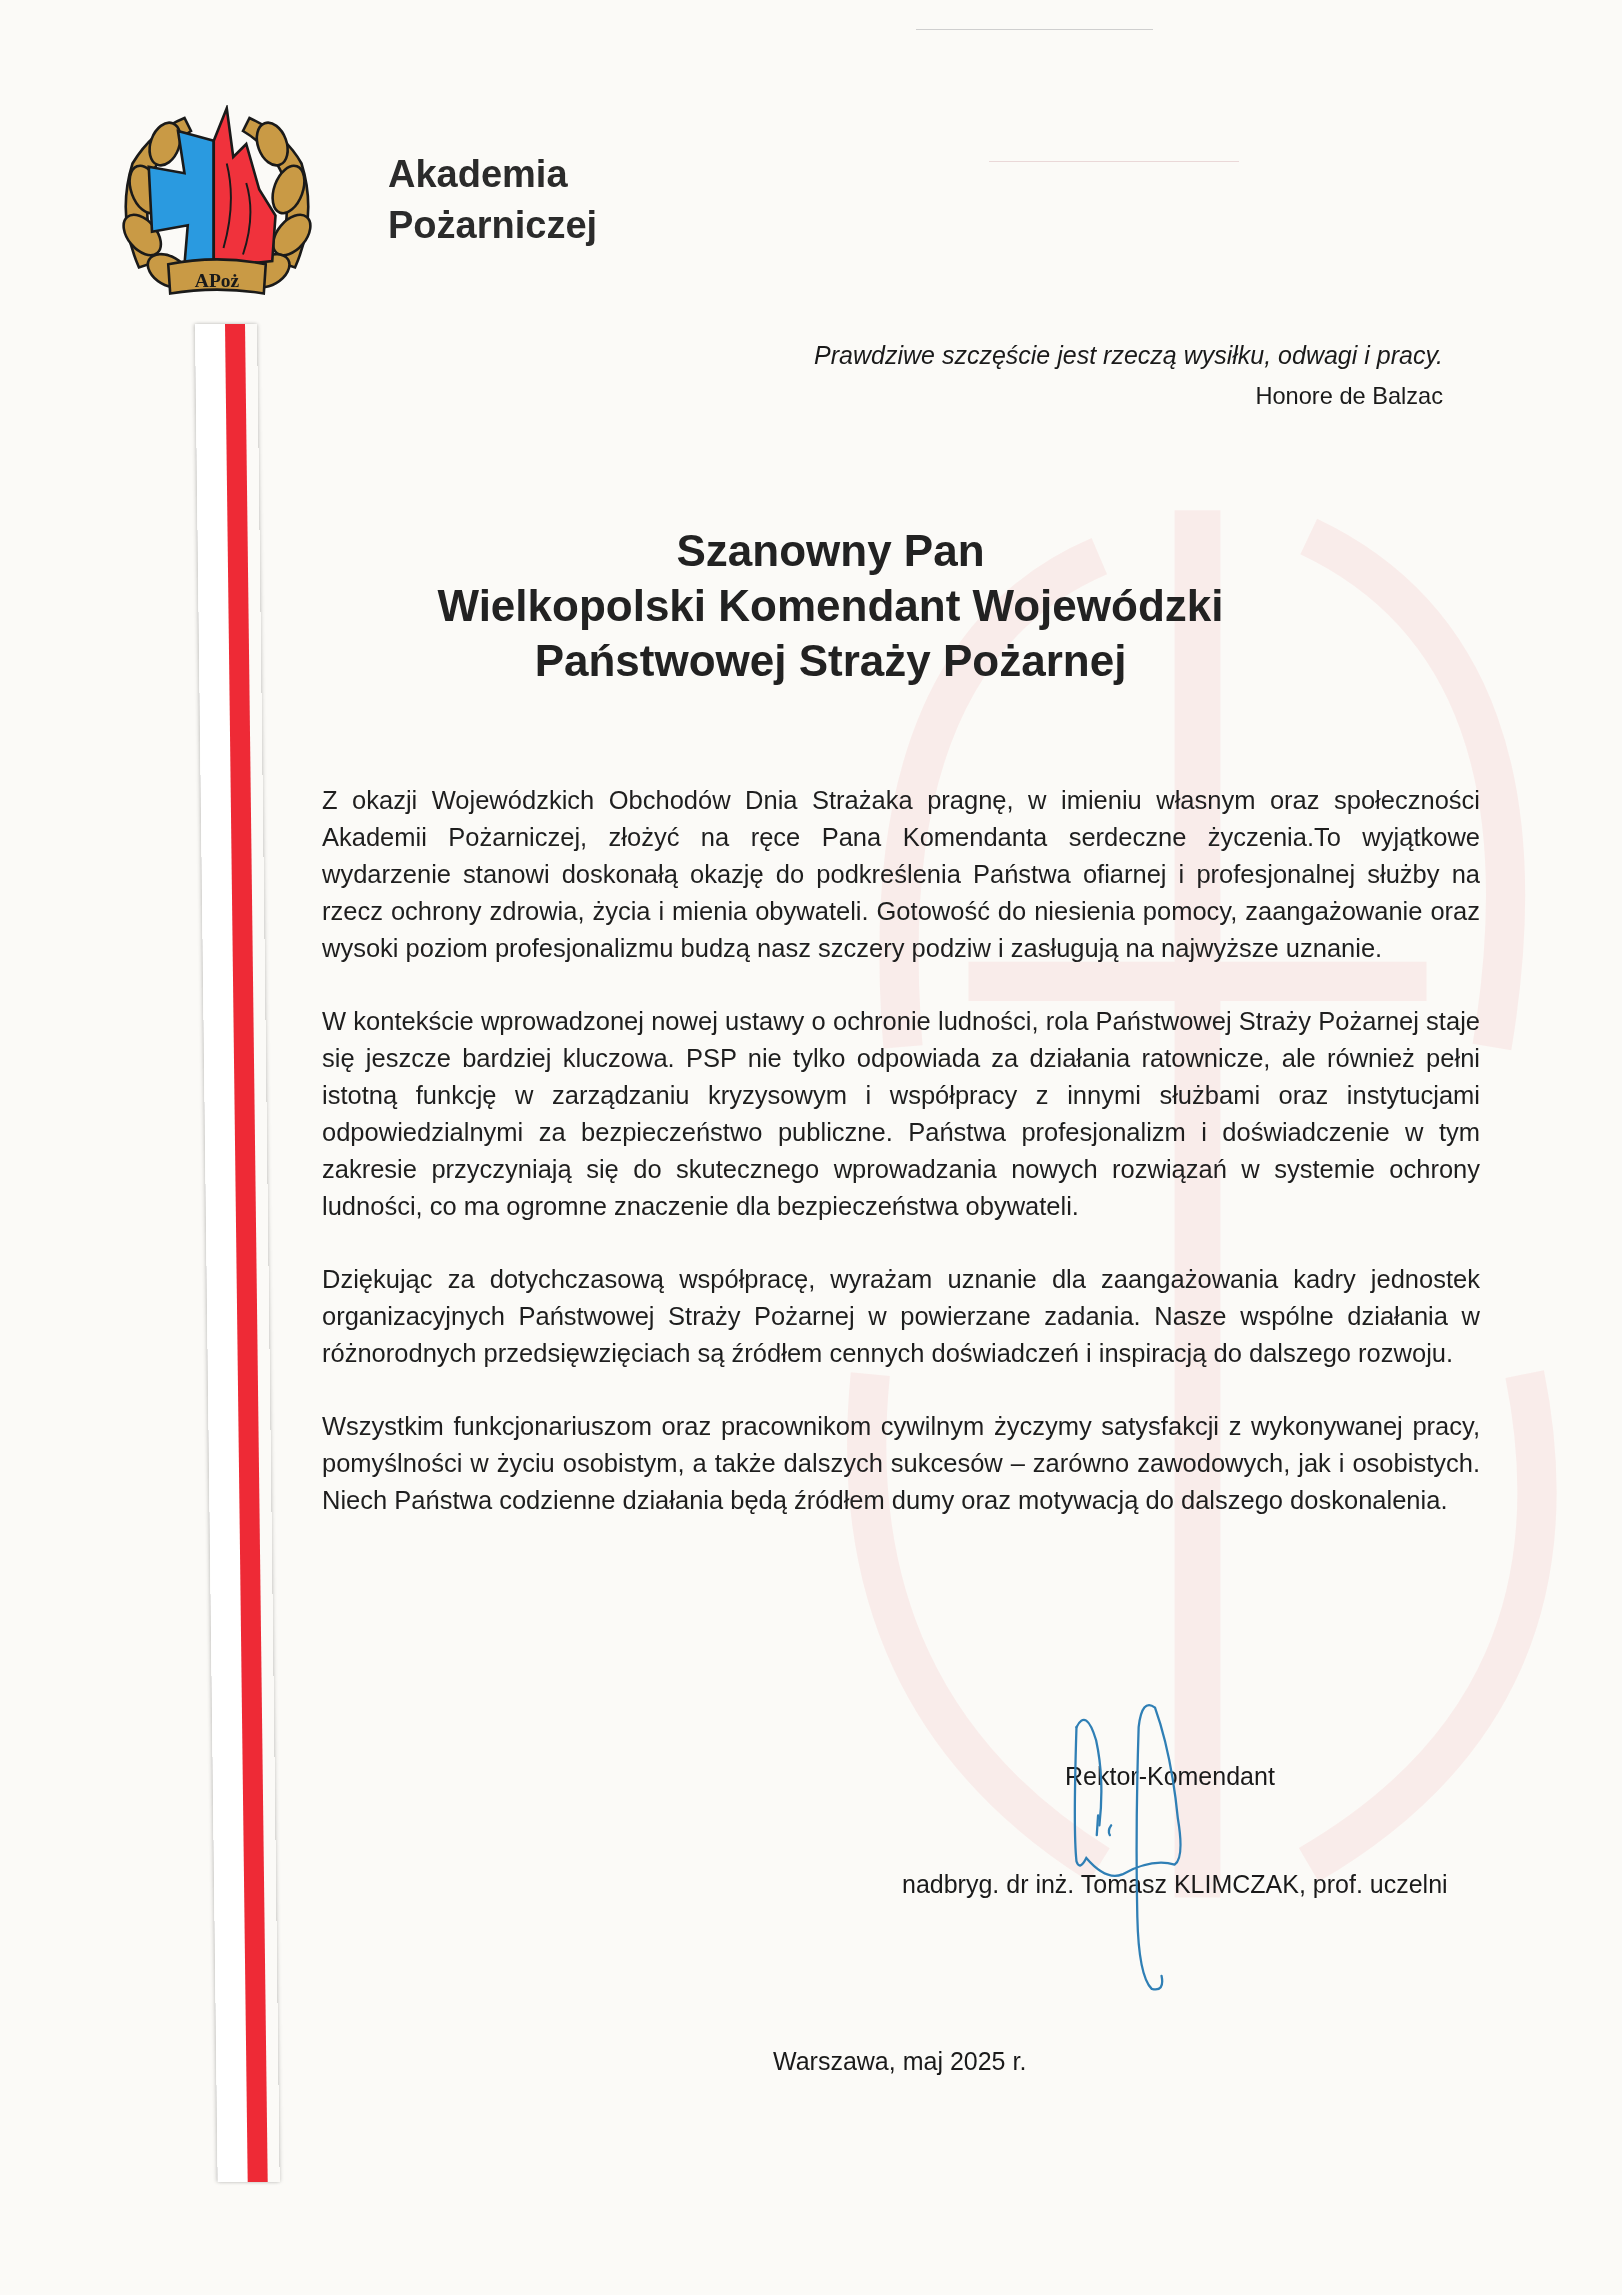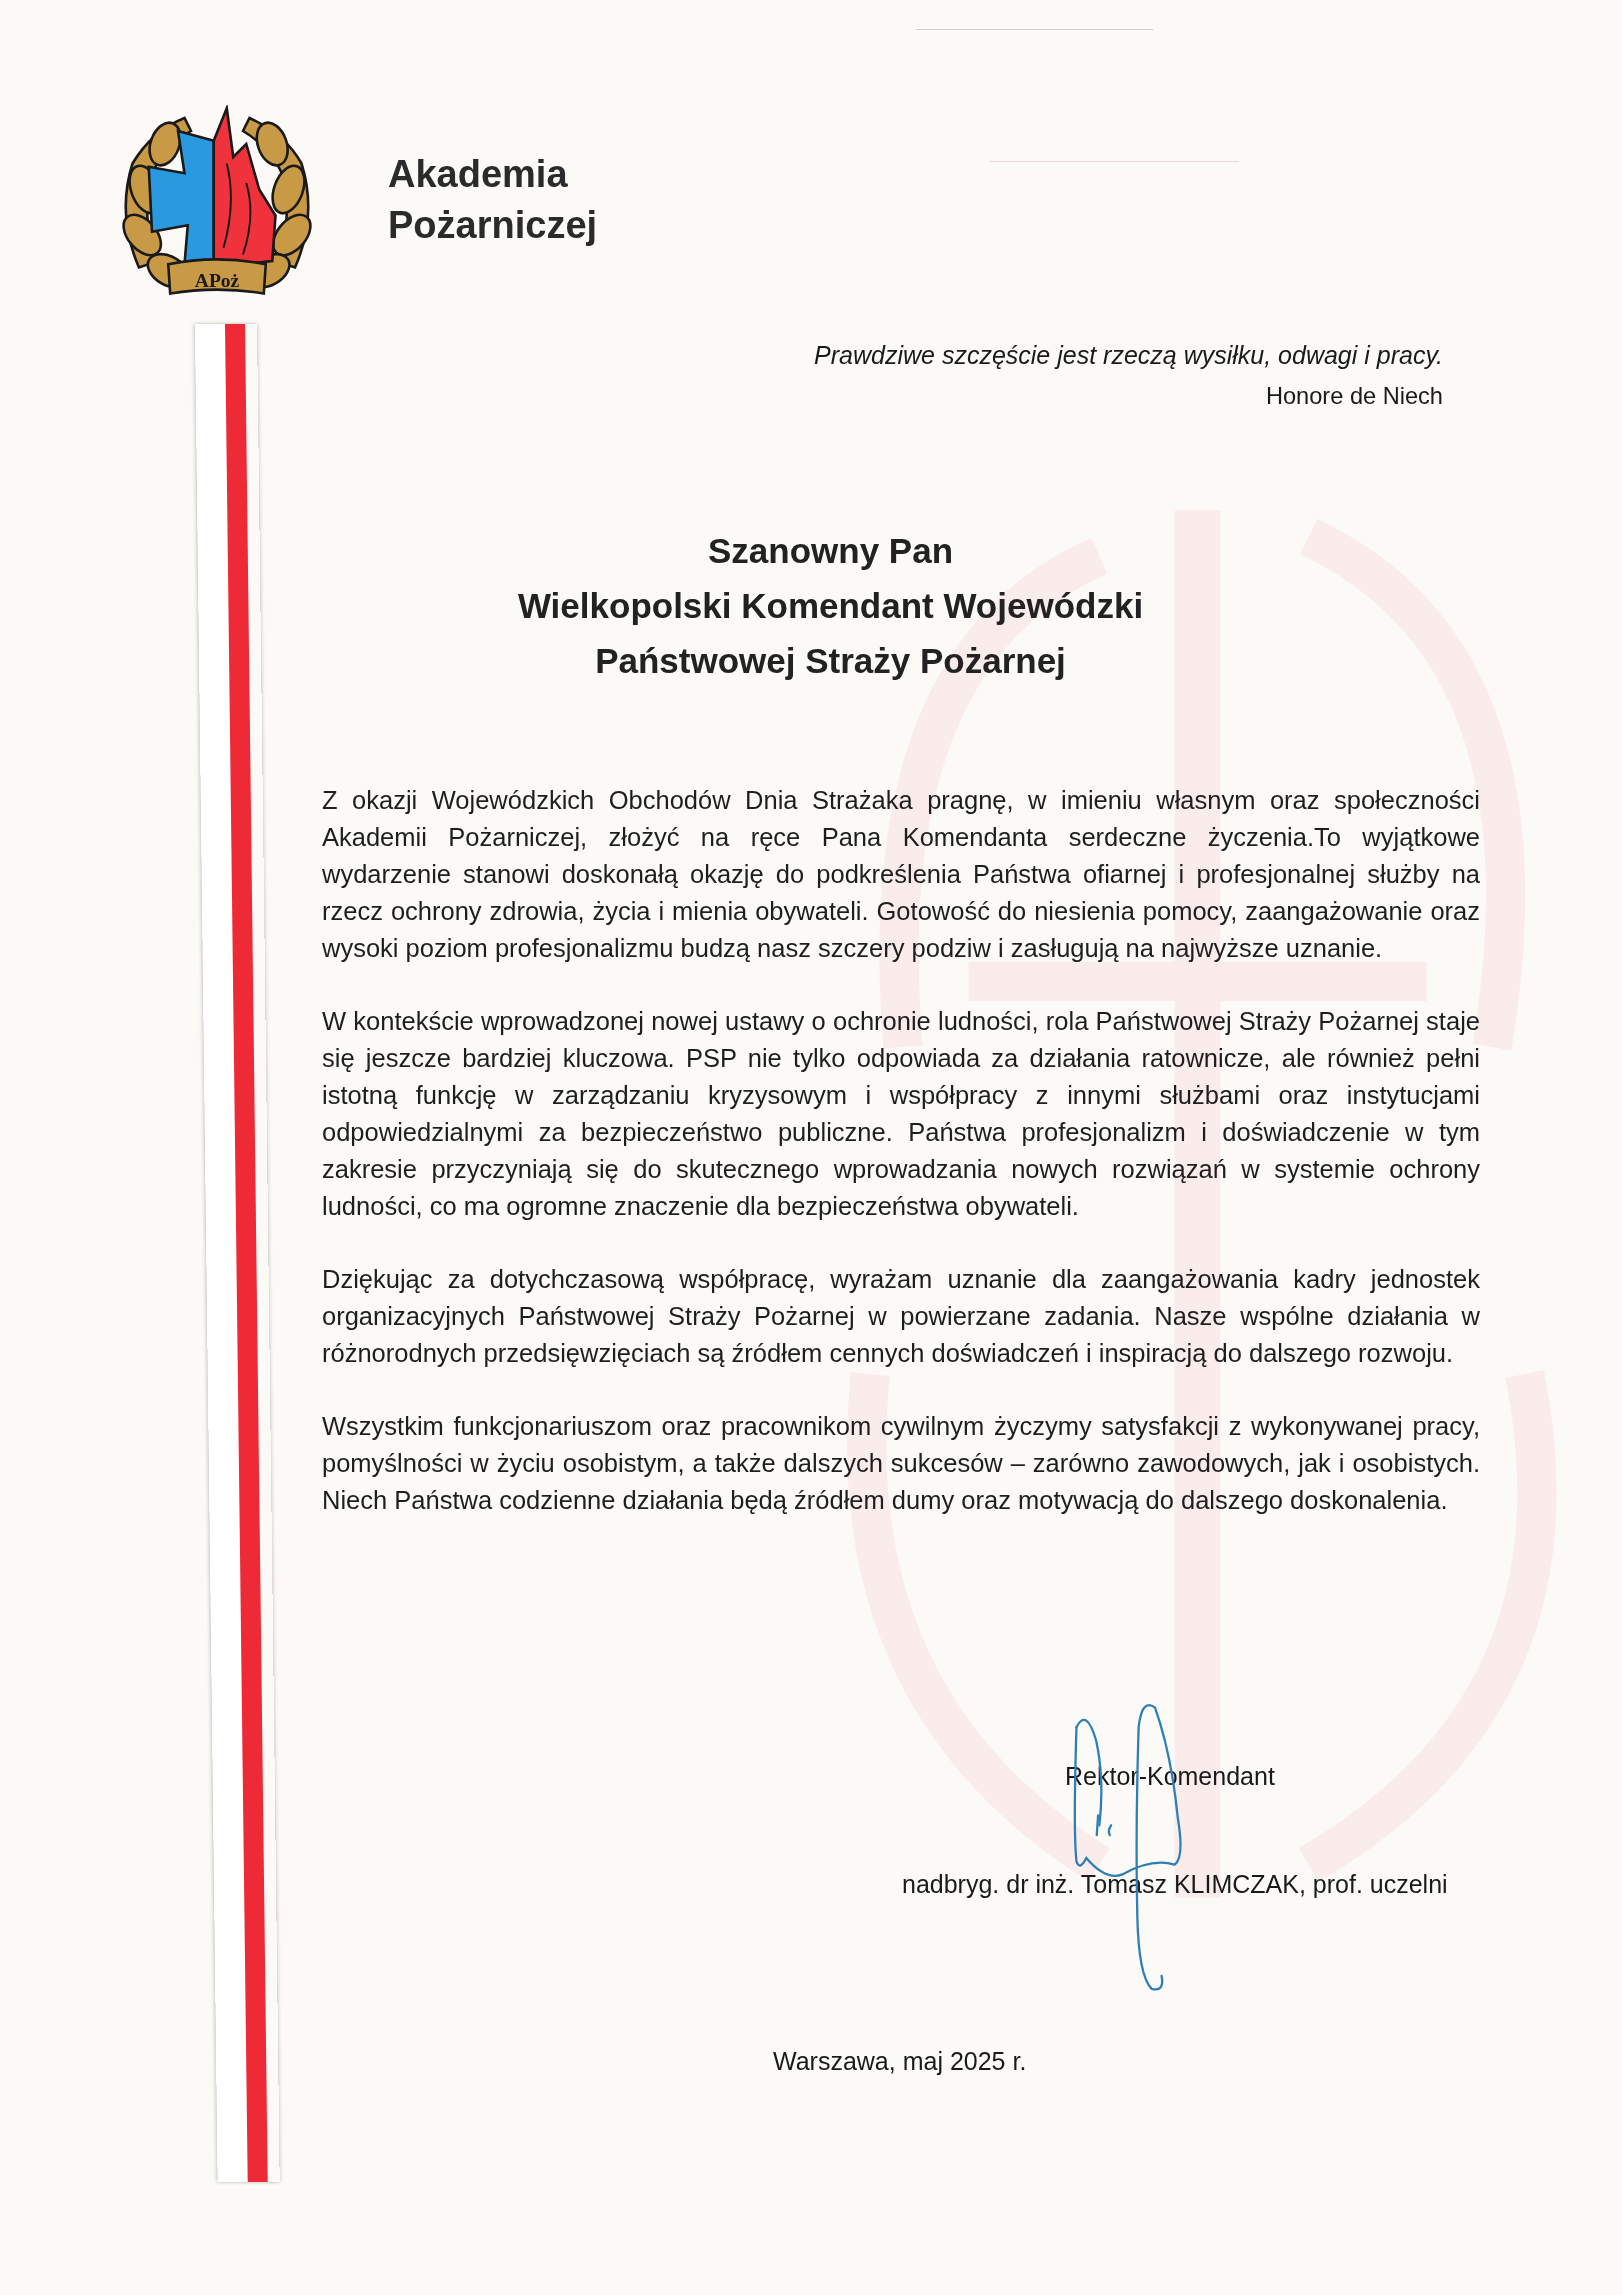--- a/index.html
+++ b/index.html
@@ -18,21 +18,21 @@
   .brand { position: absolute; left: 344px; top: 149px; font-weight: bold; font-size: 38px; line-height: 51px; color: #2b2b2b; margin-left: 44px; }
   
   .stripe { position: absolute; top: 324px; height: 1858px; width: 62px; left: 195px; transform: skewX(0.7deg); transform-origin: top left; box-shadow: -1.3px 0 3.9px rgba(0,0,0,0.18), 1.3px 0 3.9px rgba(0,0,0,0.12); }
   .stripe .white { position: absolute; left: 0; top: 0; width: 30px; height: 100%; background: #ffffff; }
   .stripe .red { position: absolute; left: 30px; top: 0; width: 19.6px; height: 100%; background: #ee2a36; }
   
   .quote { position: absolute; right: 180px; top: 335px; text-align: right; font-size: 25px; line-height: 41px; }
   .quote .q-text { font-style: italic; }
   .quote .q-author { font-size: 23.6px; }
   
-  .recipient { position: absolute; left: 366px; width: 929px; top: 523px; text-align: center; font-weight: bold; font-size: 35px; line-height: 55px; color: #222; }
+  .recipient { position: absolute; left: 366px; width: 929px; top: 523px; text-align: center; font-weight: bold; font-size: 44px; line-height: 55px; color: #222; }
   
   .body-text { position: absolute; left: 322px; width: 1158px; top: 782px; font-size: 25.5px; line-height: 37px; text-align: justify; color: #1e1e1e; }
   .body-text p { margin: 0 0 36px 0; }
   
   .sig-title { position: absolute; left: 1065px; top: 1762px; font-size: 25px; }
   .sig-name { position: absolute; left: 902px; top: 1870px; font-size: 25px; }
   .signature { position: absolute; left: 1060px; top: 1701px; width: 190px; height: 301px; }
   .place-date { position: absolute; left: 773px; top: 2047px; font-size: 25px; }
 </style>
 </head>
@@ -79,21 +79,21 @@
   <div>Pożarniczej</div>
 </div>
 
 <div class="stripe">
   <div class="white"></div>
   <div class="red"></div>
 </div>
 
 <div class="quote">
   <div class="q-text">Prawdziwe szczęście jest rzeczą wysiłku, odwagi i pracy.</div>
-  <div class="q-author">Honore de Niech</div>
+  <div class="q-author">Honore de Balzac</div>
 </div>
 
 <div class="recipient">
   <div>Szanowny Pan</div>
   <div>Wielkopolski Komendant Wojewódzki</div>
   <div>Państwowej Straży Pożarnej</div>
 </div>
 
 <div class="body-text">
   <p>Z okazji Wojewódzkich Obchodów Dnia Strażaka pragnę, w imieniu własnym oraz społeczności Akademii Pożarniczej, złożyć na ręce Pana Komendanta serdeczne życzenia.To wyjątkowe wydarzenie stanowi doskonałą okazję do podkreślenia Państwa ofiarnej i profesjonalnej służby na rzecz ochrony zdrowia, życia i mienia obywateli. Gotowość do niesienia pomocy, zaangażowanie oraz wysoki poziom profesjonalizmu budzą nasz szczery podziw i zasługują na najwyższe uznanie.</p>

